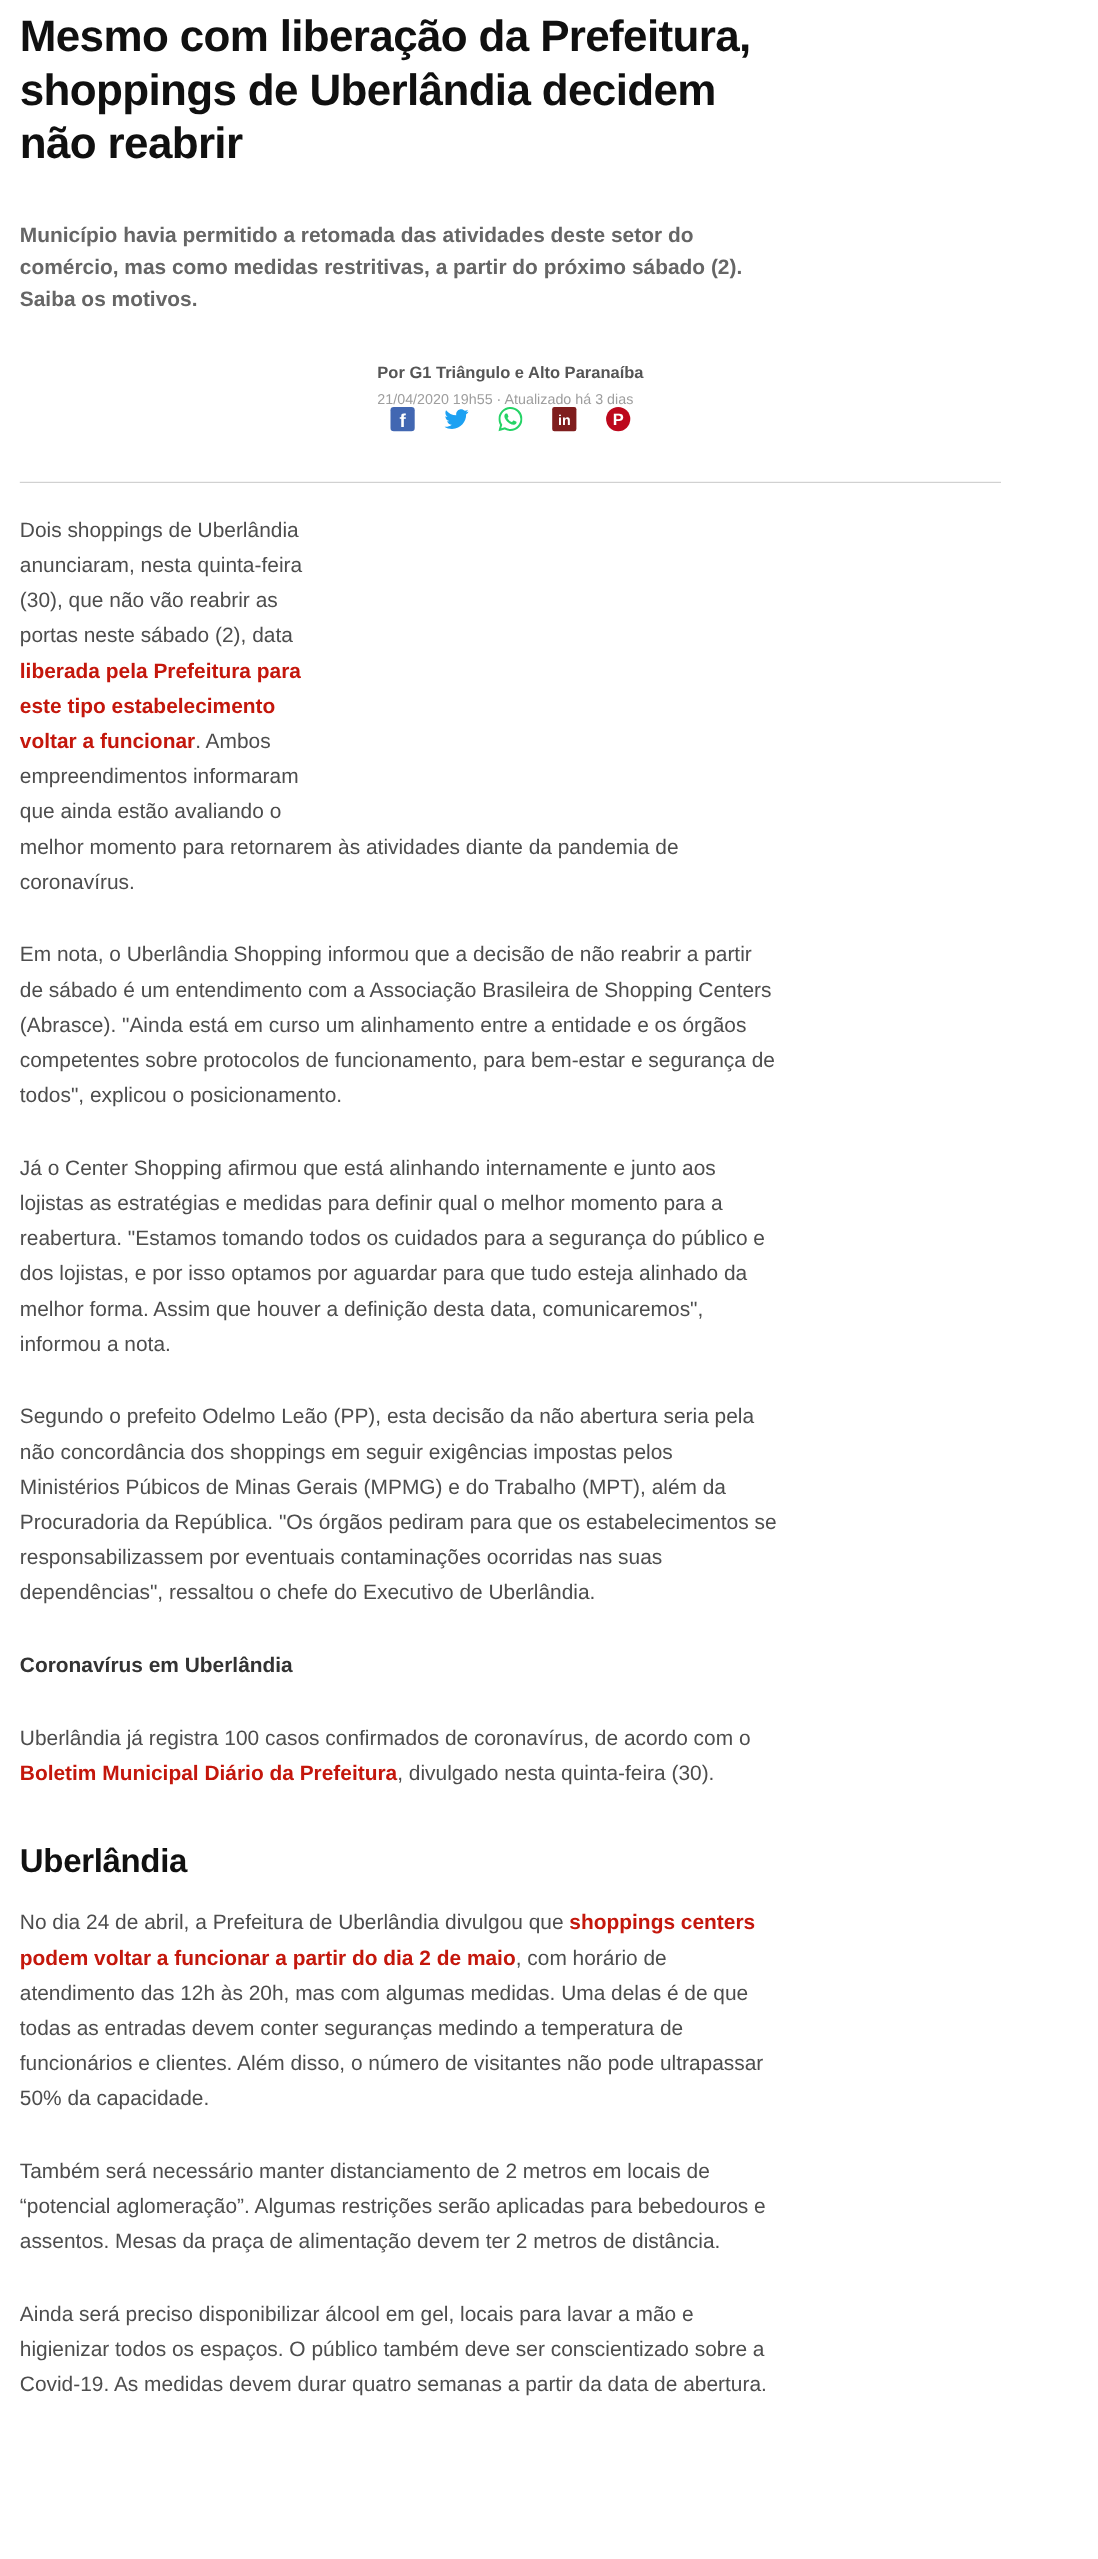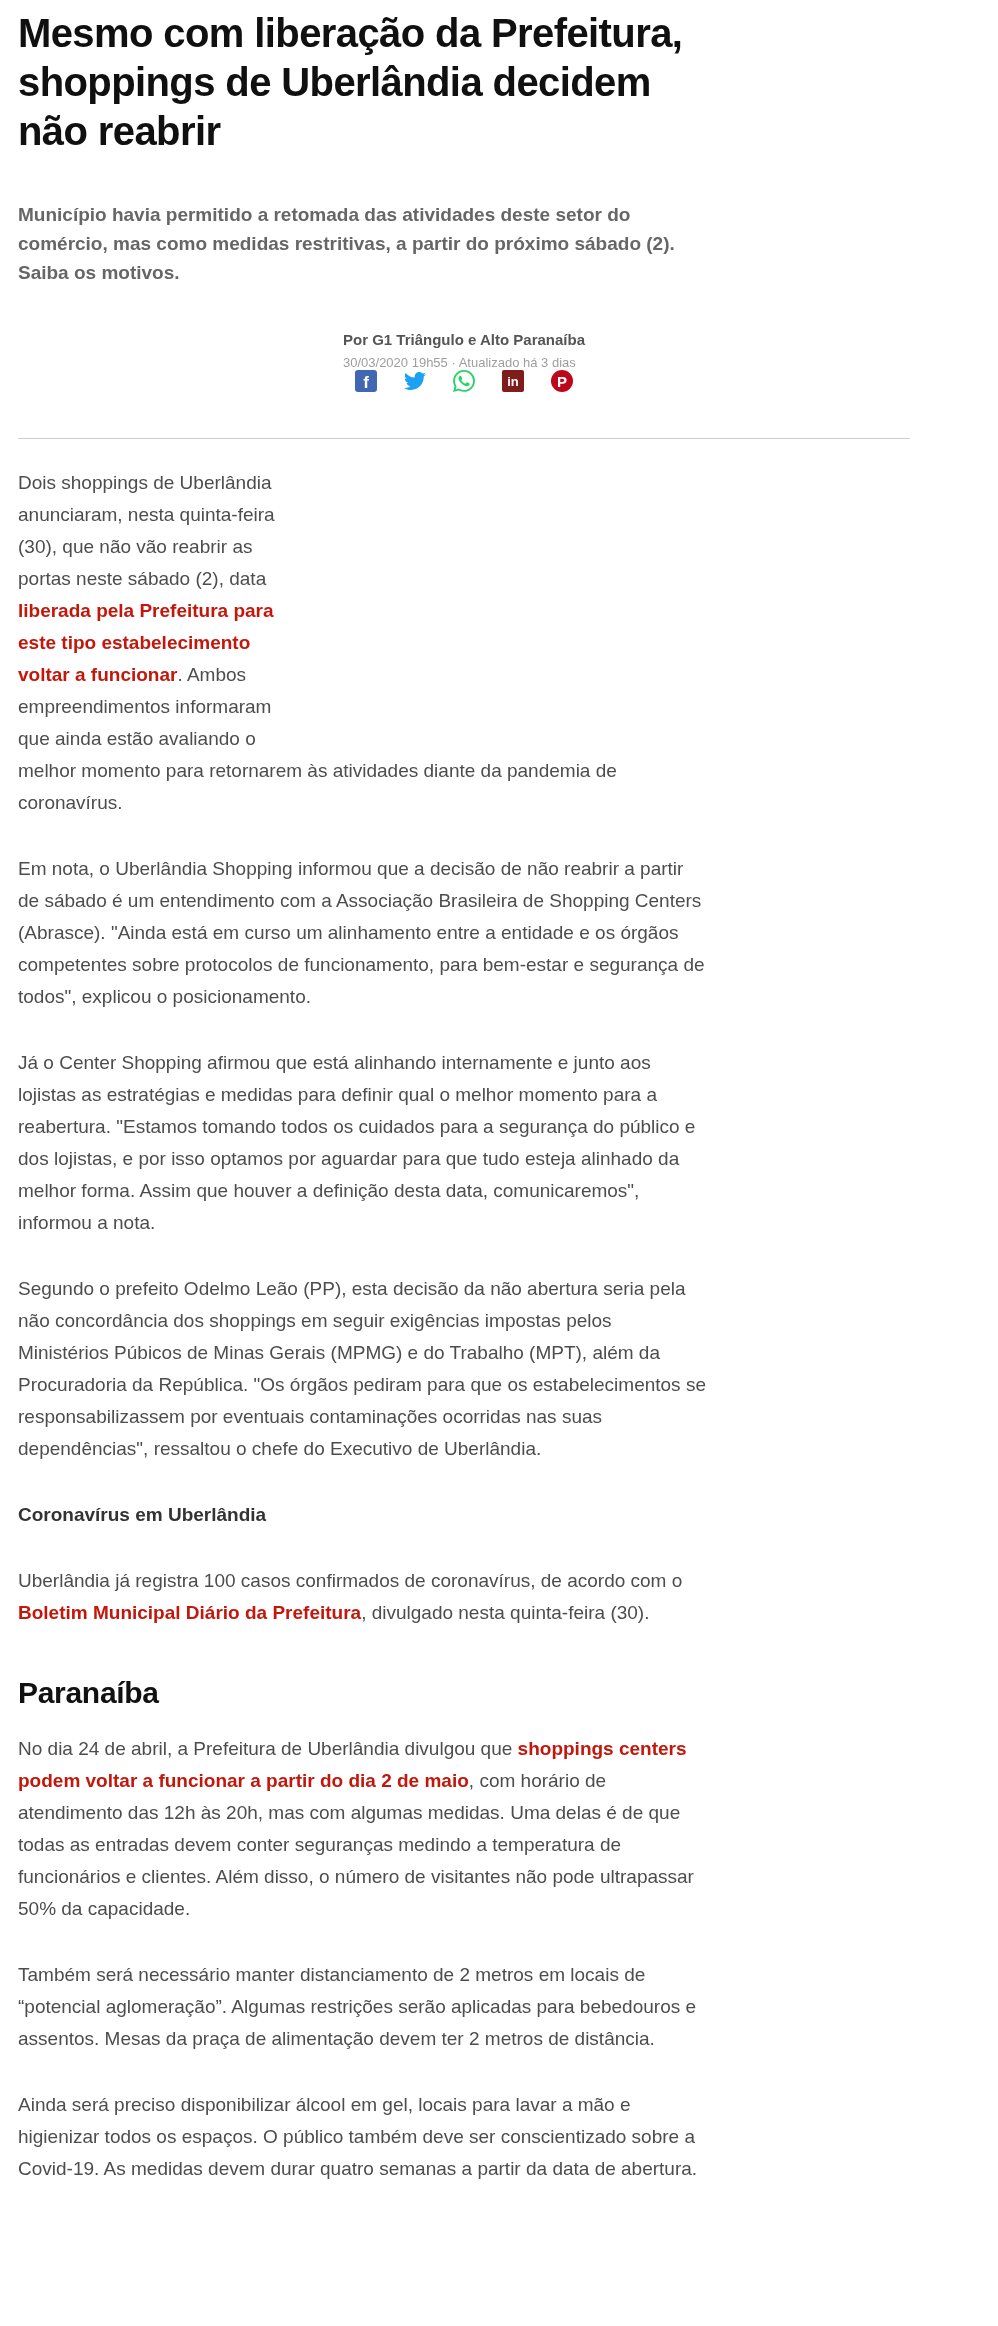--- a/index.html
+++ b/index.html
@@ -59,21 +59,21 @@
 
 <div class="page">
 
   <h1 class="headline">Mesmo com liberação da Prefeitura, shoppings de Uberlândia decidem não reabrir</h1>
 
   <p class="subtitle">Município havia permitido a retomada das atividades deste setor do comércio, mas como medidas restritivas, a partir do próximo sábado (2). Saiba os motivos.</p>
 
   <div class="meta-row">
     <div class="byline-block">
       <div class="byline">Por G1 Triângulo e Alto Paranaíba</div>
-      <div class="pubdate">30/03/2020 19h55 · Atualizado há 3 dias</div>
+      <div class="pubdate">21/04/2020 19h55 · Atualizado há 3 dias</div>
     </div>
     <div class="share">
       <a class="share-btn fb" title="Facebook">
         <span>f</span>
       </a>
       <a class="share-btn tw" title="Twitter">
         <svg viewBox="0 0 24 24">
             <path fill="#1da1f2" d="M23.954 4.569c-.885.389-1.83.654-2.825.775 1.014-.611 1.794-1.574 2.163-2.723-.951.555-2.005.959-3.127 1.184-.896-.959-2.173-1.559-3.591-1.559-2.717 0-4.92 2.203-4.92 4.917 0 .39.045.765.127 1.124C7.691 8.094 4.066 6.13 1.64 3.161c-.427.722-.666 1.561-.666 2.475 0 1.71.87 3.213 2.188 4.096-.807-.026-1.566-.248-2.228-.616v.061c0 2.385 1.693 4.374 3.946 4.827-.413.111-.849.171-1.296.171-.314 0-.615-.03-.916-.086.631 1.953 2.445 3.377 4.604 3.417-1.68 1.319-3.809 2.105-6.102 2.105-.39 0-.779-.023-1.17-.067 2.189 1.394 4.768 2.209 7.557 2.209 9.054 0 13.999-7.496 13.999-13.986 0-.209 0-.42-.015-.63.961-.689 1.8-1.56 2.46-2.548l-.047-.02z"></path>
           </svg>
       </a>
@@ -105,21 +105,21 @@
     <p>Já o Center Shopping afirmou que está alinhando internamente e junto aos lojistas as estratégias e medidas para definir qual o melhor momento para a reabertura. "Estamos tomando todos os cuidados para a segurança do público e dos lojistas, e por isso optamos por aguardar para que tudo esteja alinhado da melhor forma. Assim que houver a definição desta data, comunicaremos", informou a nota.</p>
 
     <p>Segundo o prefeito Odelmo Leão (PP), esta decisão da não abertura seria pela não concordância dos shoppings em seguir exigências impostas pelos Ministérios Púbicos de Minas Gerais (MPMG) e do Trabalho (MPT), além da Procuradoria da República. "Os órgãos pediram para que os estabelecimentos se responsabilizassem por eventuais contaminações ocorridas nas suas dependências", ressaltou o chefe do Executivo de Uberlândia.</p>
 
     <p class="subhead">Coronavírus em Uberlândia</p>
 
     <p>
       <span>Uberlândia já registra 100 casos confirmados de coronavírus, de acordo com o </span><a class="link">Boletim Municipal Diário da Prefeitura</a><span>, divulgado nesta quinta-feira (30).</span>
     </p>
 
-    <h2 class="section-heading">Paranaíba</h2>
+    <h2 class="section-heading">Uberlândia</h2>
 
     <p>
       <span>No dia 24 de abril, a Prefeitura de Uberlândia divulgou que </span><a class="link">shoppings centers podem voltar a funcionar a partir do dia 2 de maio</a><span>, com horário de atendimento das 12h às 20h, mas com algumas medidas. Uma delas é de que todas as entradas devem conter seguranças medindo a temperatura de funcionários e clientes. Além disso, o número de visitantes não pode ultrapassar 50% da capacidade.</span>
     </p>
 
     <p>Também será necessário manter distanciamento de 2 metros em locais de “potencial aglomeração”. Algumas restrições serão aplicadas para bebedouros e assentos. Mesas da praça de alimentação devem ter 2 metros de distância.</p>
 
     <p>Ainda será preciso disponibilizar álcool em gel, locais para lavar a mão e higienizar todos os espaços. O público também deve ser conscientizado sobre a Covid-19. As medidas devem durar quatro semanas a partir da data de abertura.</p>
 
   </div>

